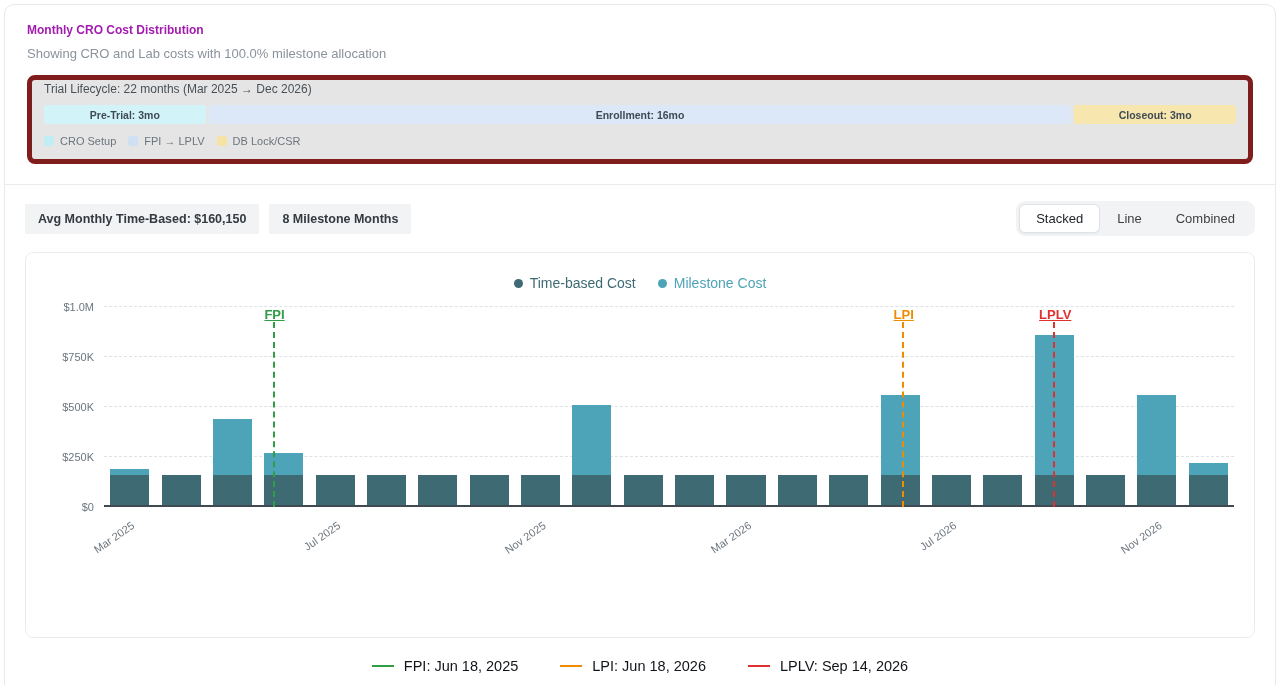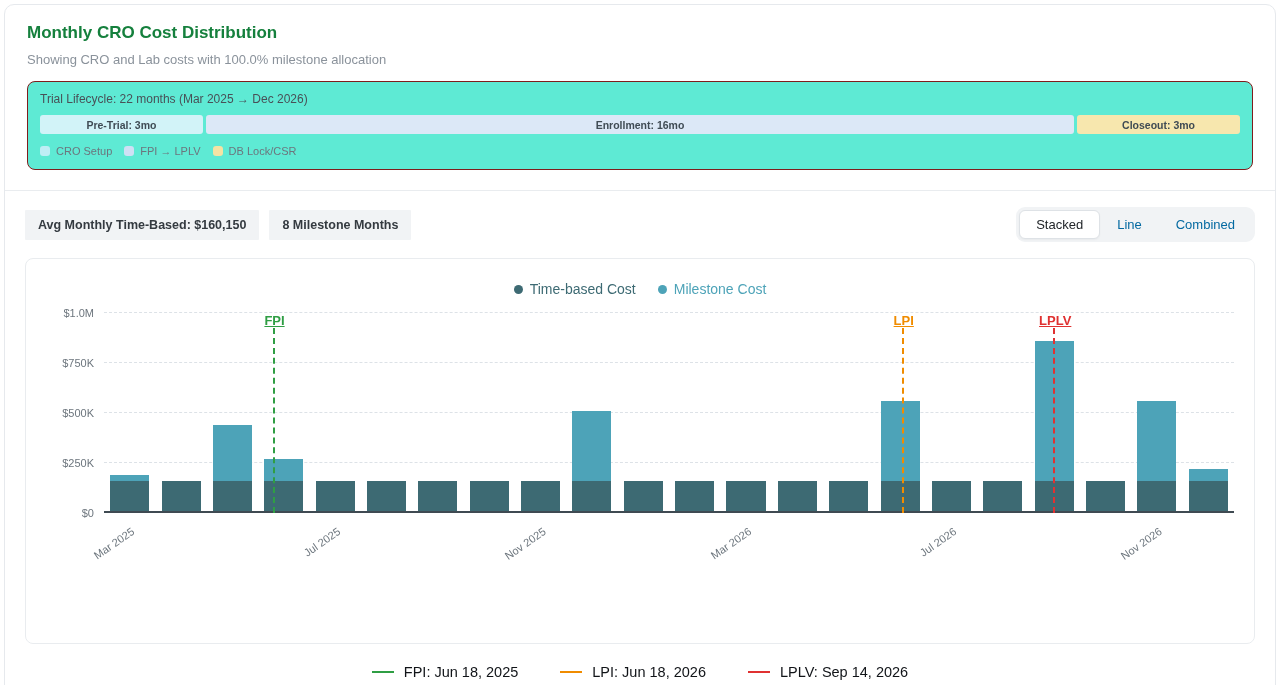--- a/index.html
+++ b/index.html
@@ -14,29 +14,29 @@
     min-height: 677px;
     margin: 4px;
     background: #ffffff;
     border: 1px solid #e6e9ed;
     border-radius: 10px;
     overflow: hidden;
   }
 
   
   .header-section { padding: 18px 22px 20px; }
-  .page-title { font-size: 17px; font-weight: 700; color: #15803d; }
+  .page-title { font-size: 12px; font-weight: 700; color: #a21caf; }
   .page-subtitle { font-size: 13px; color: #8a929b; margin-top: 9px; }
 
   .lifecycle-panel {
     margin-top: 14px;
-    border: 1px solid #7f1d1d;
+    border: 5px solid #7f1d1d;
     border-radius: 8px;
-    padding: 10px 12px 12px;
-    background: #5eead4;
+    padding: 2px 12px 12px;
+    background: #e5e5e5;
   }
   .lifecycle-title { font-size: 12px; color: #495057; font-weight: 500; margin-bottom: 9px; }
   .lifecycle-bar { display: flex; gap: 3px; height: 19px; }
   .lc-seg {
     display: flex; align-items: center; justify-content: center;
     font-size: 10.5px; font-weight: 700; color: #3f4b54;
     border-radius: 3px; min-width: 0; white-space: nowrap; overflow: hidden;
   }
   .lifecycle-legend { display: flex; gap: 12px; margin-top: 11px; align-items: center; }
   .lc-leg-item { display: flex; align-items: center; gap: 6px; font-size: 11px; color: #6c757d; }
@@ -45,21 +45,21 @@
   
   .chart-section { border-top: 1px solid #e9ecef; padding: 16px 20px 20px; }
   .toolbar { display: flex; justify-content: space-between; align-items: center; }
   .toolbar-left { display: flex; gap: 10px; }
   .pill {
     background: #f1f3f5; border-radius: 1px; padding: 8px 13px;
     font-size: 12.5px; font-weight: 700; color: #343a40;
   }
   .segmented { background: #f1f3f5; border-radius: 9px; padding: 3px; display: flex; }
   .seg-btn {
-    border: 1px solid transparent; background: transparent; color: #0369a1;
+    border: 1px solid transparent; background: transparent; color: #404040;
     font-size: 13px; padding: 6px 16px; border-radius: 6px; cursor: pointer;
     font-family: inherit;
   }
   .seg-btn.active {
     background: #ffffff; border-color: #dee2e6; color: #212529; font-weight: 500;
     box-shadow: 0 1px 2px rgba(0,0,0,0.04);
   }
 
   .chart-card {
     margin-top: 16px; border: 1px solid #e9ecef; border-radius: 8px;

